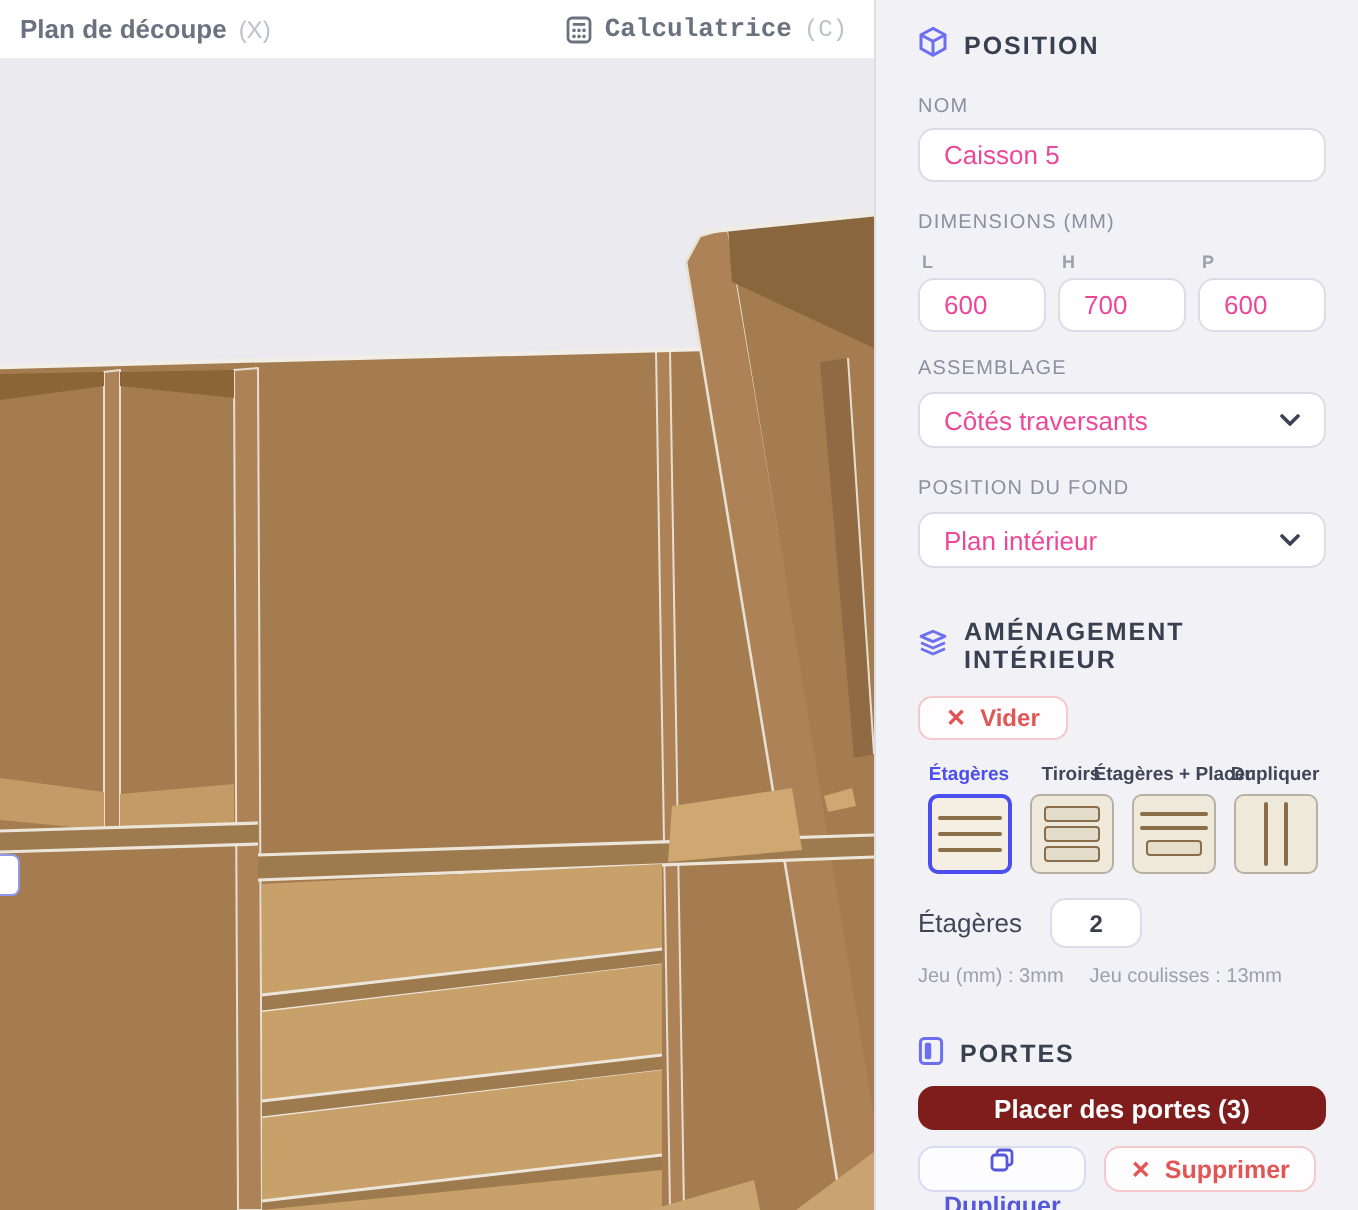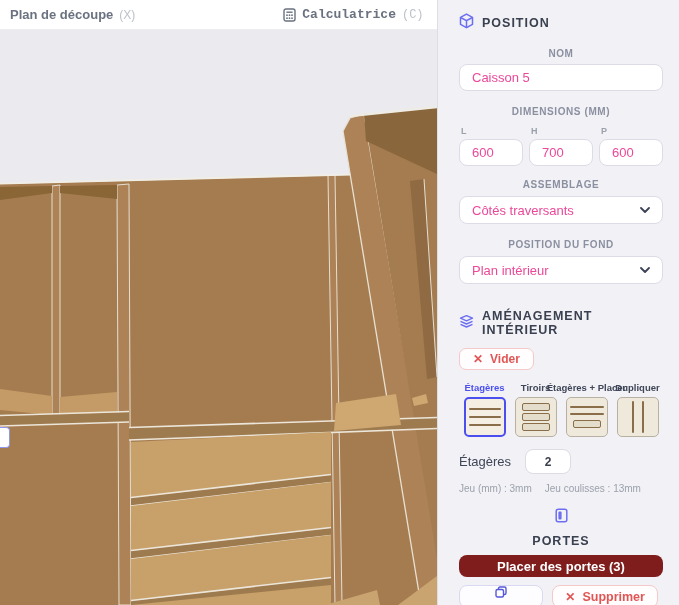--- a/index.html
+++ b/index.html
@@ -17,21 +17,21 @@
 
   
   .viewport{position:absolute;left:0;top:29px;width:437px;height:576px;background:#eaeaef;}
   .viewport svg{display:block;}
 
   
   .panel{position:absolute;left:437px;top:0;width:242px;height:605px;background:#f2f1f6;
          border-left:1px solid #dddde6;box-sizing:border-box;padding:13px 16px 0 21px;}
   .sec-header{display:flex;align-items:center;gap:8px;font-size:12.5px;font-weight:bold;
               letter-spacing:1px;color:#39404f;}
-  .lbl{font-size:10px;font-weight:bold;letter-spacing:.6px;color:#8b90a0;margin-top:15px;text-align:center;}
+  .lbl{font-size:10px;font-weight:normal;letter-spacing:.6px;color:#8b90a0;margin-top:15px;}
   .input, .select{box-sizing:border-box;background:#fff;border:1px solid #dcdce6;border-radius:8px;
           height:27px;width:100%;font-family:"Liberation Sans",sans-serif;font-size:13px;color:#ec4899;
           padding:0 12px;outline:none;}
   .input{margin-top:5px;}
   .dims-row{display:flex;gap:6px;margin-top:3px;}
   .dim{flex:1;}
   .dim .dim-lbl{font-size:9px;font-weight:bold;color:#9ba1ac;letter-spacing:.5px;margin:6px 0 3px 2px;}
   .select{display:flex;align-items:center;justify-content:space-between;margin-top:6px;height:28px;cursor:pointer;}
   .chev{display:inline-flex;margin-left:6px;}
 
@@ -52,21 +52,21 @@
   .tile.vertical{flex-direction:row;justify-content:space-evenly;padding:3px 6px;}
   .tile .vline{width:2px;background:#8a6d49;border-radius:1px;height:100%;}
 
   .stepper-row{display:flex;align-items:center;gap:14px;margin-top:12px;}
   .stepper-lbl{font-size:13px;color:#3f4657;}
   .stepper{box-sizing:border-box;width:46px;height:25px;background:#fff;border:1px solid #dcdce6;
            border-radius:8px;text-align:center;font-size:12px;font-weight:bold;color:#3a3f4e;
            font-family:"Liberation Sans",sans-serif;outline:none;padding:0;}
   .jeu-row{display:flex;gap:13px;margin-top:9px;font-size:10px;color:#9ba1ac;}
 
-  .portes-header{margin-top:14px;flex-direction:column;}
+  .portes-header{margin-top:24px;}
   .placer-btn{margin-top:7px;width:100%;height:22px;background:#7f1d1d;color:#fff;border:none;
               border-radius:8px;font-size:13px;font-weight:bold;font-family:"Liberation Sans",sans-serif;
               cursor:pointer;}
   .dup-row{display:flex;gap:9px;margin-top:8px;}
   .dup-btn{display:inline-flex;align-items:center;gap:7px;background:#fdfdff;border:1px solid #d9daf2;
            border-radius:8px;height:23px;padding:0 12px;font-size:12.5px;font-weight:bold;color:#5558d9;cursor:pointer;flex-direction:column;}
   .sup-btn{display:inline-flex;align-items:center;gap:7px;background:#fffdfd;border:1px solid #f3c9c9;
            border-radius:8px;height:23px;padding:0 12px;font-size:12.5px;font-weight:bold;color:#e25555;cursor:pointer;}
   .x-glyph{font-size:12px;font-weight:bold;line-height:1;}
 

